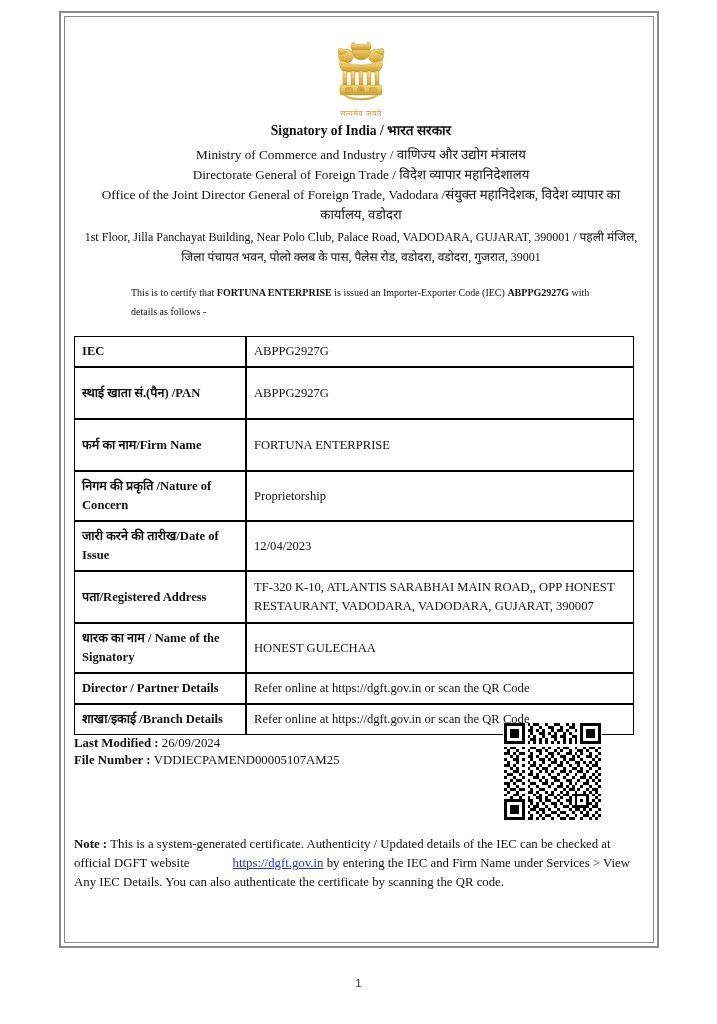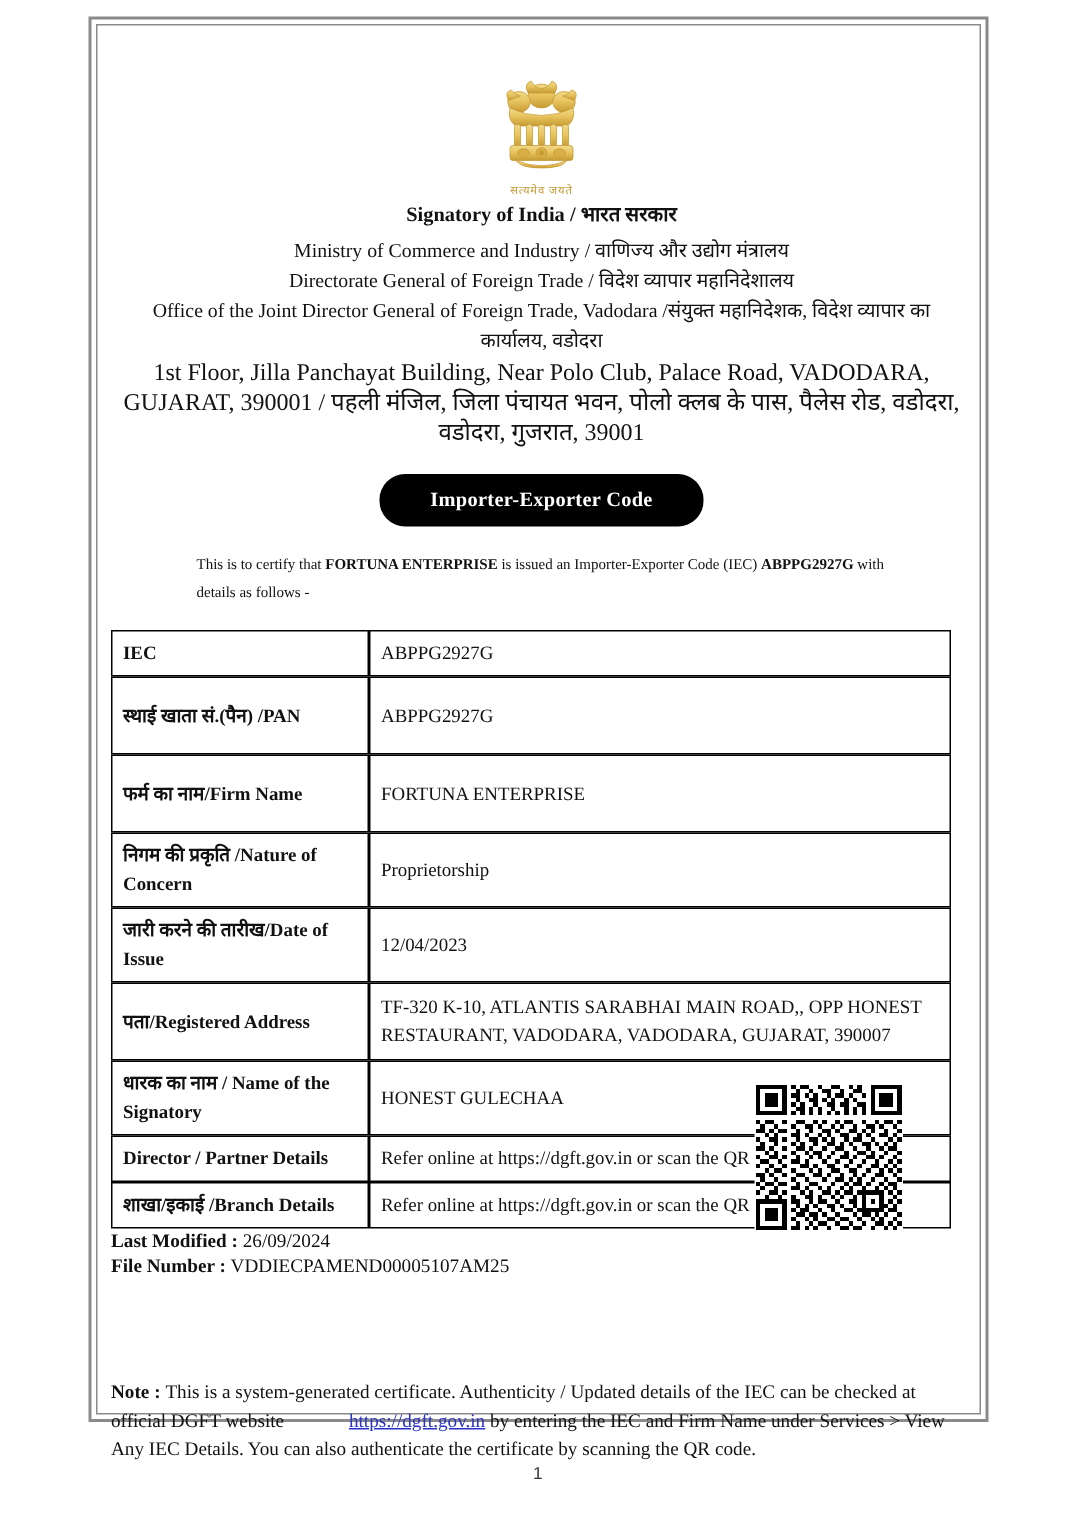--- a/index.html
+++ b/index.html
@@ -32,21 +32,21 @@
     top: 3px;
     right: 3px;
     bottom: 3px;
     border: 1px solid #8a8a8a;
     box-sizing: border-box;
   }
 
   #page-body {
     position: absolute;
     left: 13px;
-    top: 22px;
+    top: 10px;
     width: 574px;
     box-sizing: border-box;
   }
 
   
   .emblem-wrap {
     text-align: center;
     padding-top: 17px;
     height: 96px;
     box-sizing: border-box;
@@ -68,21 +68,21 @@
     margin: 0 auto;
   }
   .hdr-gov {
     font-weight: bold;
     font-size: 13.6px;
     padding-top: 2px;
     padding-bottom: 4px;
   }
   .hdr-narrow { width: 520px; margin: 0 auto; }
   .hdr-addr {
-    font-size: 16px;
+    font-size: 12px;
     line-height: 20px;
     width: 560px;
     margin: 0 auto;
     padding-top: 2px;
   }
 
   
   .pill-row { text-align: center; margin-top: 17px; }
   .pill {
     display: inline-block;
@@ -224,23 +224,20 @@
       </svg>
       <div class="emblem-motto">सत्यमेव जयते</div>
     </div>
 
     <div class="hdr hdr-gov">Signatory of India / भारत सरकार</div>
     <div class="hdr">Ministry of Commerce and Industry / वाणिज्य और उद्योग मंत्रालय</div>
     <div class="hdr">Directorate General of Foreign Trade / विदेश व्यापार महानिदेशालय</div>
     <div class="hdr hdr-narrow">Office of the Joint Director General of Foreign Trade, Vadodara /संयुक्त महानिदेशक, विदेश व्यापार का कार्यालय, वडोदरा</div>
     <div class="hdr hdr-addr">1st Floor, Jilla Panchayat Building, Near Polo Club, Palace Road, VADODARA, GUJARAT, 390001  / पहली मंजिल, जिला पंचायत भवन, पोलो क्लब के पास, पैलेस रोड, वडोदरा, वडोदरा, गुजरात, 39001</div>
 
-    <div class="pill-row">
-      <span class="pill">Importer-Exporter Code</span>
-    </div>
 
     <div class="certify">
       <span>This is to certify that </span><b>FORTUNA ENTERPRISE</b><span> is issued an Importer-Exporter Code (IEC) </span><b>ABPPG2927G</b><span> with details as follows -</span>
     </div>
 
     <table id="details-table">
       <tbody>
         <tr class="short">
           <td class="lbl">IEC</td>
           <td class="val">ABPPG2927G</td>

